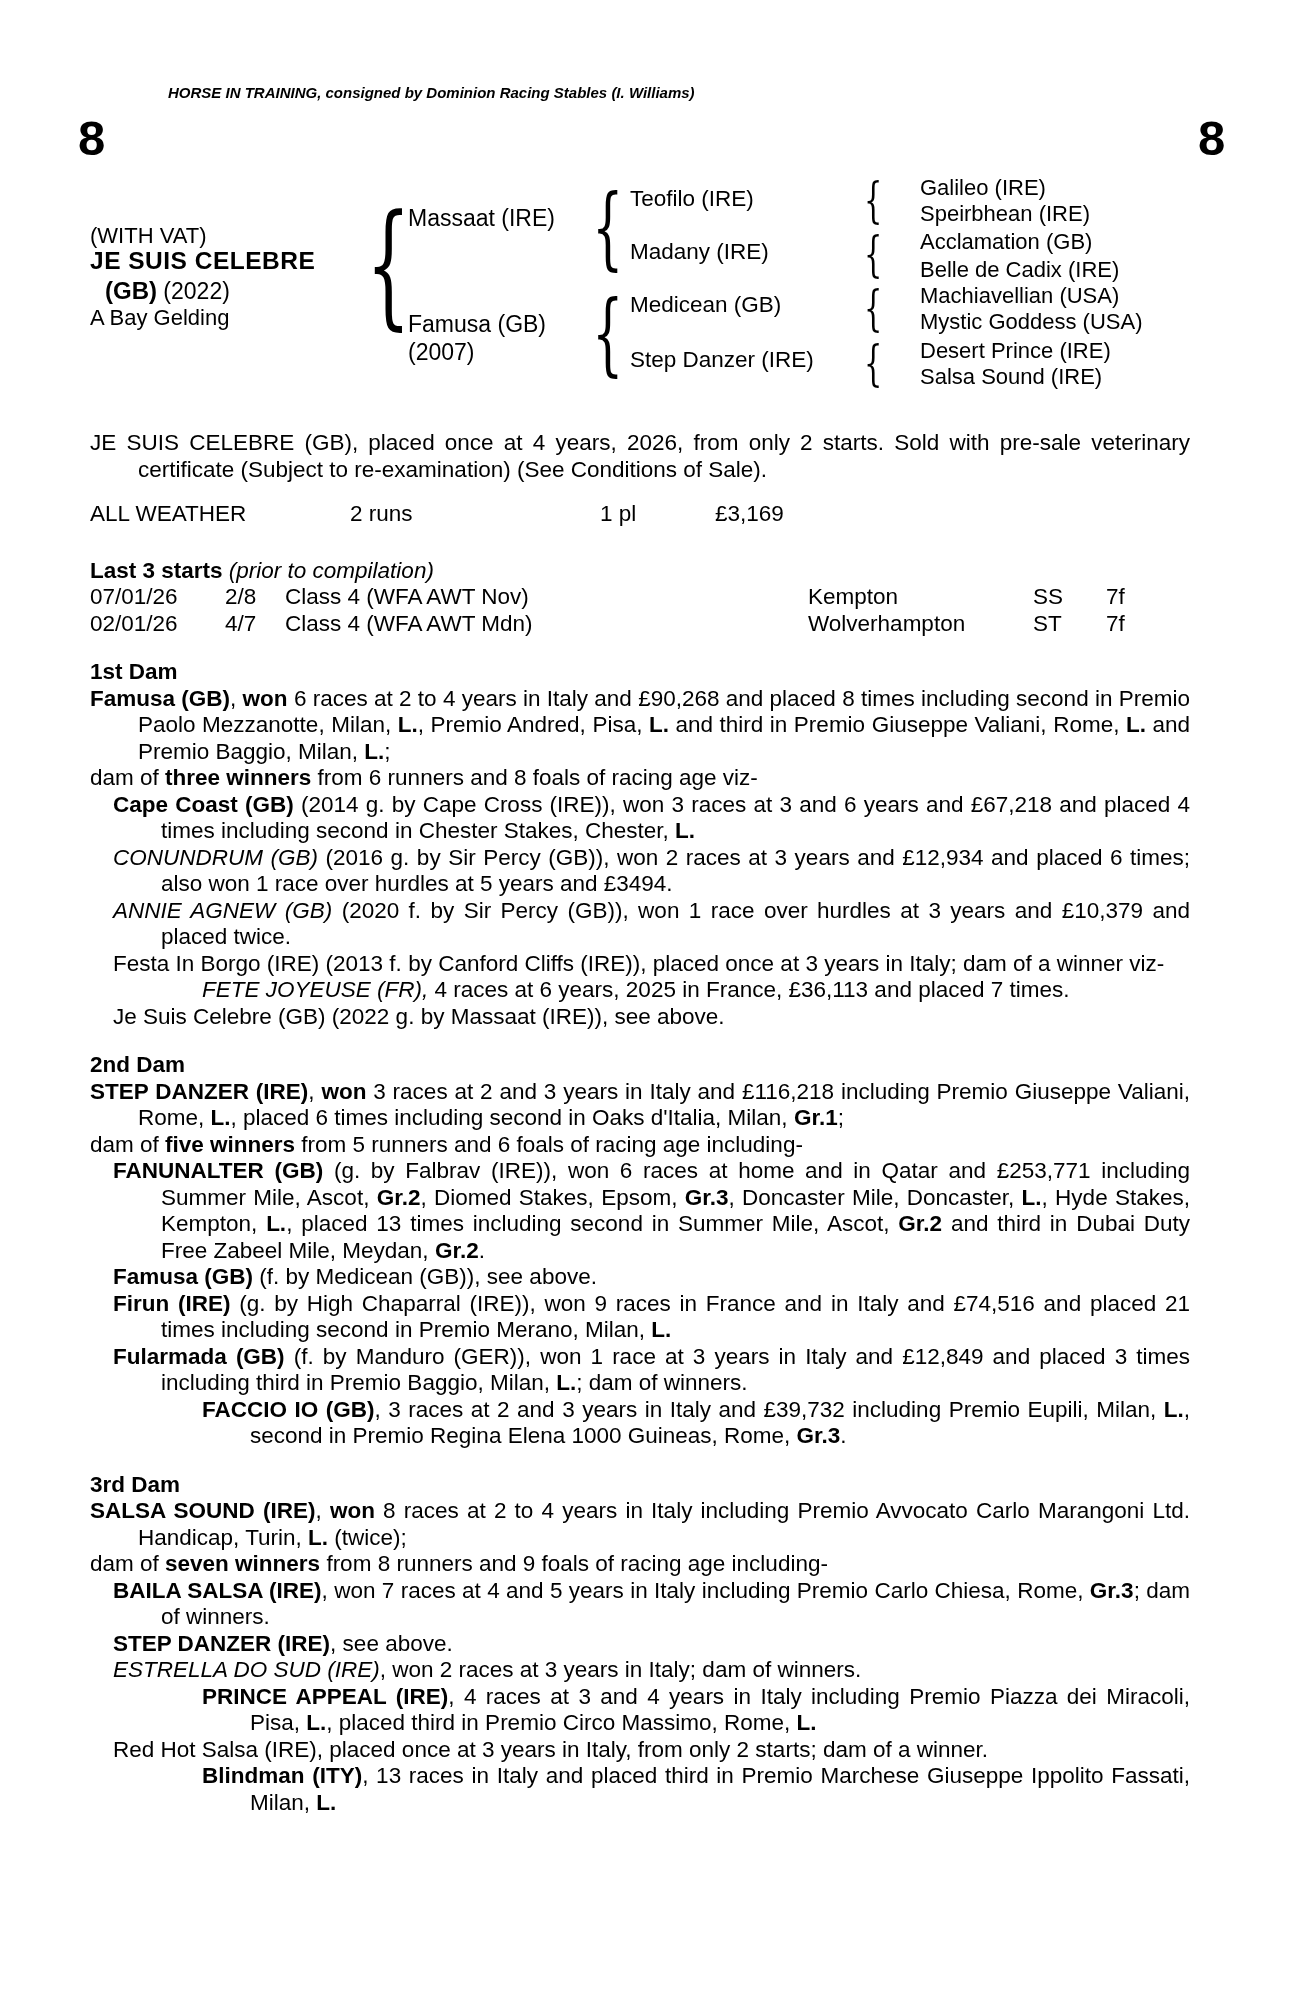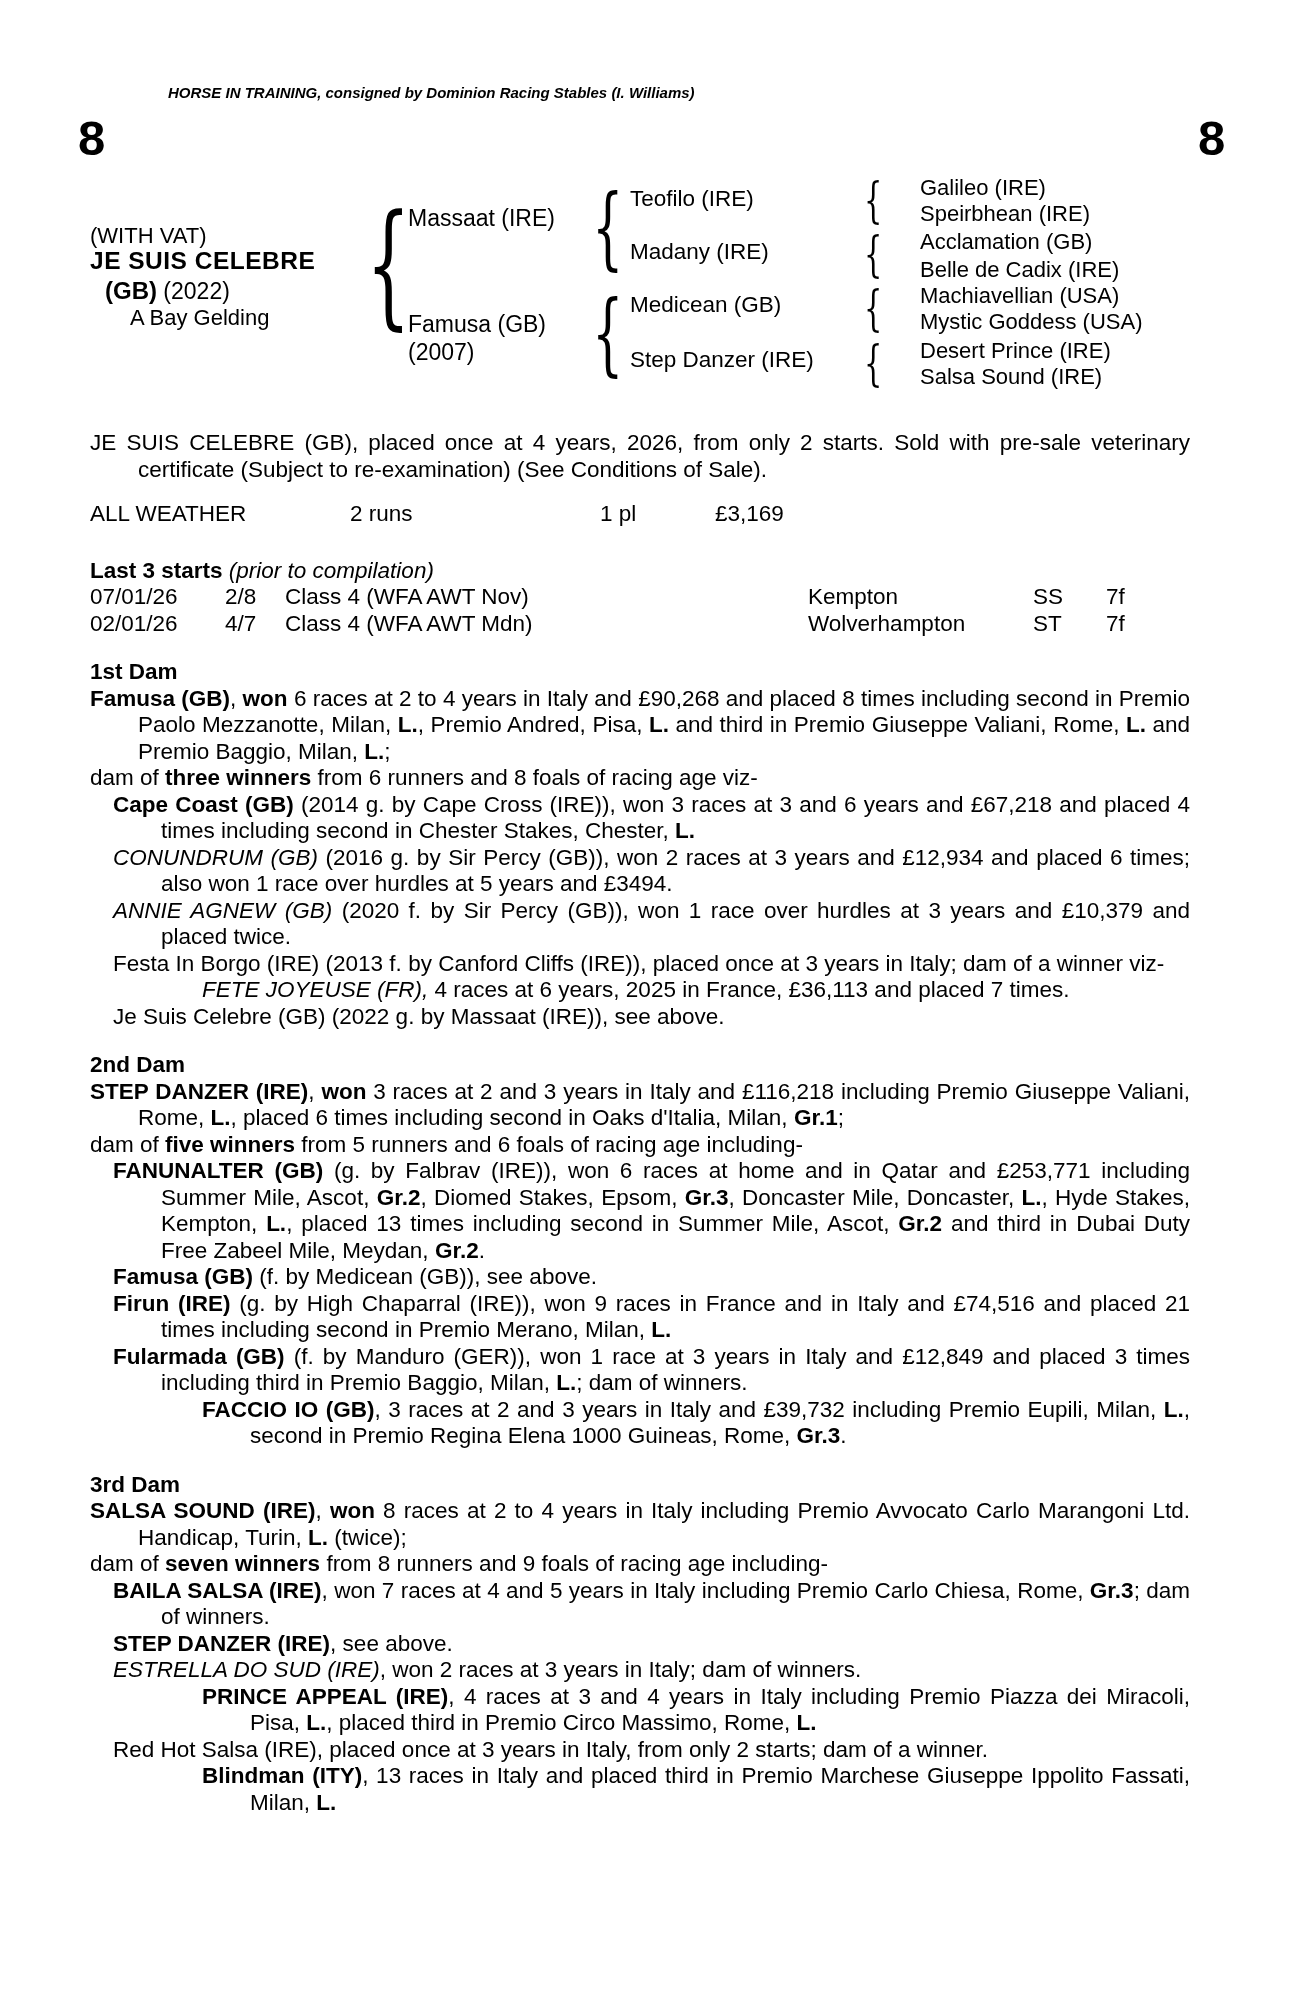--- a/index.html
+++ b/index.html
@@ -12,21 +12,21 @@
   #title{left:168px;top:84px;font-size:15px;font-style:italic;font-weight:bold;}
   .lot{font-size:49px;font-weight:bold;top:114px;line-height:1;}
   #lot-left{left:78px;}
   #lot-right{left:1198px;}
   
   .ped{font-size:22px;line-height:1.1;}
   #vat{left:90px;top:224px;}
   #hname{left:90px;top:248px;font-size:24.5px;font-weight:bold;letter-spacing:.5px;}
   #hname2{left:105px;top:278px;font-size:23px;}
   #hname2 b{font-size:24px;}
-  #hsex{left:90px;top:306px;margin-left:40px;}
+  #hsex{left:90px;top:306px;}
   #sire{left:408px;top:206px;font-size:23px;}
   #dam{left:408px;top:312px;font-size:23px;}
   #damyr{left:408px;top:340px;font-size:23px;}
   .g2{left:630px;font-size:22.5px;}
   .g3{left:900px;font-size:22px;margin-left:20px;}
   .brace{font-family:"DejaVu Serif", serif;font-weight:400;line-height:1;transform-origin:left top;}
   #br1{left:366px;top:198px;font-size:128px;transform:scale(.55,1.05);}
   .br2{left:592px;font-size:90px;transform:scale(.55,1.0);}
   .br3{left:864px;font-size:48px;transform:scale(.6,1.0);}
   

